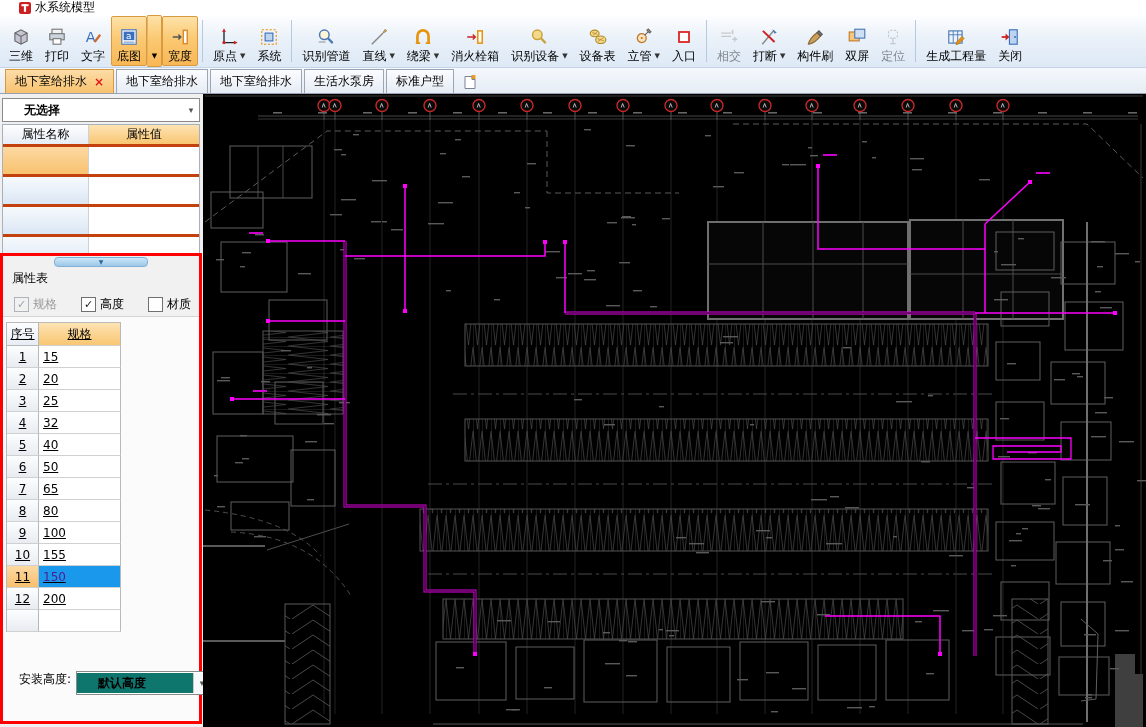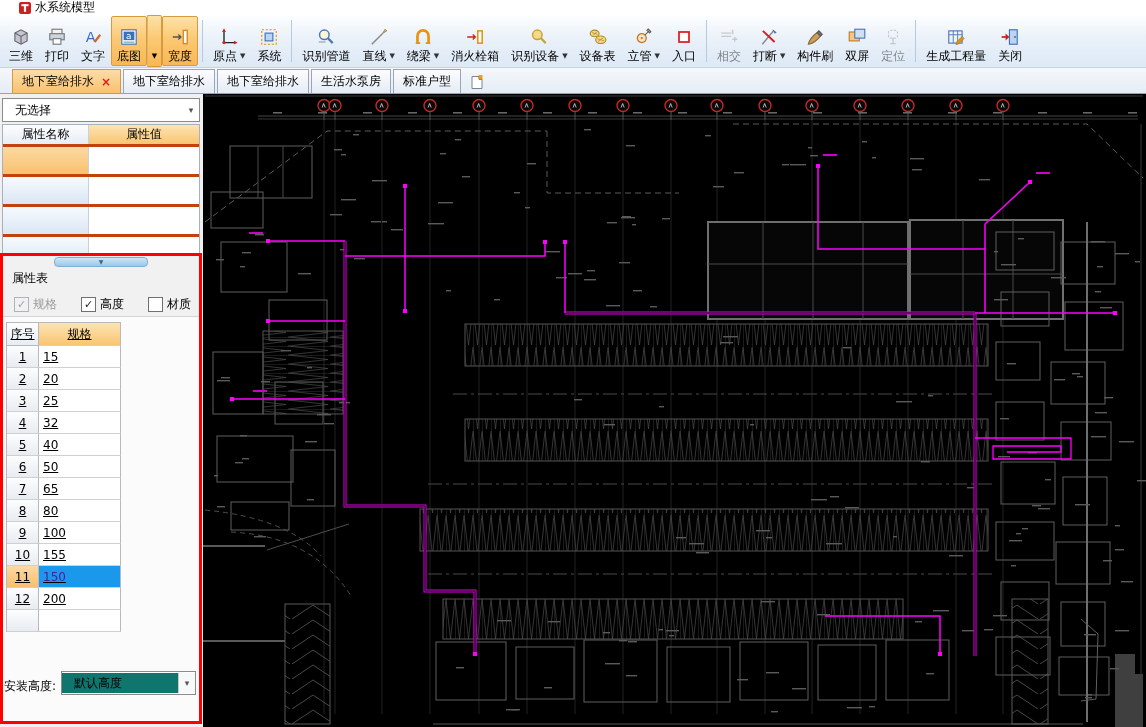--- a/index.html
+++ b/index.html
@@ -13,32 +13,32 @@
   .tbtn{display:inline-flex;flex-direction:column;align-items:center;justify-content:flex-end;padding:2px 5px 2px;height:44px;border:1px solid transparent;border-radius:2px;}
   .tbtn .ticon{height:24px;display:flex;align-items:center;justify-content:center;}
   .tbtn .tlbl{font-size:12px;line-height:14px;display:flex;align-items:center;gap:2px;}
   .tbtn.active{background:linear-gradient(#fde2a8,#fbc973 45%,#f9b755);border:1px solid #d89a3d;}
   .tbtn.disabled{opacity:.45;filter:grayscale(.6);}
   .tarrow{font-size:7px;color:#333;margin-left:1px;}
   .splitarrow{display:inline-flex;align-items:flex-end;justify-content:center;width:13px;height:44px;padding-bottom:6px;background:linear-gradient(#fde2a8,#fbc973 45%,#f9b755);border:1px solid #d89a3d;border-left:1px solid #e4b268;border-radius:0 2px 2px 0;font-size:7px;}
   .tsep{display:inline-block;width:1px;height:42px;background:#b9c9dd;margin:0 4px;vertical-align:middle;}
   svg.icon{width:20px;height:20px;}
   
-  .tabbar{height:25px;background:linear-gradient(#f5f8fc,#e5ecf5);display:flex;align-items:flex-end;padding-left:12px;border-bottom:1px solid #98a2b2;}
+  .tabbar{height:25px;background:linear-gradient(#f5f8fc,#e5ecf5);display:flex;align-items:flex-end;padding-left:5px;border-bottom:1px solid #98a2b2;}
   .tab{height:23px;display:flex;align-items:center;padding:0 9px;border:1px solid #9aa5b5;border-bottom:none;background:linear-gradient(#fbfcfe,#e6ecf5);margin-right:2px;font-size:12px;border-radius:1px 1px 0 0;}
   .tab.active{background:linear-gradient(#fcdca8,#f8c26e);border-color:#d79940;}
   .tab .x{color:#e01818;font-weight:bold;margin-left:7px;font-size:12px;line-height:10px;}
   .newtab{width:20px;height:20px;margin-left:4px;margin-bottom:1px;display:flex;align-items:center;justify-content:center;}
   
   .main{display:flex;height:634px;background:#f0f0f0;}
   .left-panel{width:203px;background:#f0f0f0;position:relative;flex:none;}
   .canvas{width:943px;height:634px;background:#000;position:relative;flex:none;overflow:hidden;}
   
   .combo{display:flex;align-items:center;background:#fff;border:1px solid #8a8a8a;height:22px;}
-  .combo .cval{flex:1;padding-left:12px;overflow:hidden;}
+  .combo .cval{flex:1;padding-left:21px;overflow:hidden;font-weight:bold;}
   .combo .chev{width:16px;text-align:center;color:#555;font-size:9px;}
   .sel-combo{margin:4px 3px 2px 2px;}
   
   .prop-grid{margin:2px 3px 0 2px;border:1px solid #a8b0bc;background:#fff;}
   .pg-row{display:flex;height:27px;border-bottom:3px solid #c2410c;text-align:right;}
   .pg-head{height:19px;}
   .pg-c1{width:85px;border-right:1px solid #c9d1dc;display:flex;align-items:center;justify-content:center;}
   .pg-c2{flex:1;display:flex;align-items:center;justify-content:center;background:#fff;}
   .pg-head .pg-c1{background:linear-gradient(#fdfdfe,#e7edf5);}
   .pg-head .pg-c2{background:linear-gradient(#fde3b4,#f9c672);}
@@ -57,21 +57,21 @@
   .table-zone{position:absolute;left:0;right:0;top:60px;bottom:0;background:#fbfbfb;border-top:1px solid #d5d5d5;}
   .spec-table{margin:5px 0 0 3px;width:114px;border-top:1px solid #b9b9b9;border-left:1px solid #b9b9b9;background:#fff;text-decoration:underline;}
   .st-row{display:flex;height:22px;}
   .st-head{height:23px;}
   .st-c1{width:31px;border-right:1px solid #b9b9b9;border-bottom:1px solid #d0d0d0;background:linear-gradient(#fcfdfe,#e8ecf1);display:flex;align-items:center;justify-content:center;}
   .st-c2{flex:1;border-right:1px solid #b9b9b9;border-bottom:1px solid #d0d0d0;display:flex;align-items:center;padding-left:4px;background:#fff;}
   .st-head .st-c1{background:linear-gradient(#fdfdfe,#e7edf5);border-bottom:1px solid #b9b9b9;}
   .st-head .st-c2{background:linear-gradient(#fde3b4,#f9c672);justify-content:center;padding-left:0;}
   .st-row.sel .st-c1{background:linear-gradient(#fcd9a2,#f8bf6e);}
   .st-row.sel .st-c2{background:#1a98ec;color:#4c1d95;}
-  .install-row{position:absolute;left:1px;bottom:26px;display:flex;align-items:flex-end;}
+  .install-row{position:absolute;left:16px;bottom:26px;display:flex;align-items:flex-start;}
   .install-row .ilabel{width:57px;}
   .install-combo{width:133px;}
   .install-combo .cval{background:#0f766e;height:20px;display:flex;align-items:center;}
   .install-combo .chev{background:#f6f8fa;border-left:1px solid #c8c8c8;height:20px;display:flex;align-items:center;justify-content:center;}
 </style>
 </head>
 <body>
 
 <div class="window">
 

